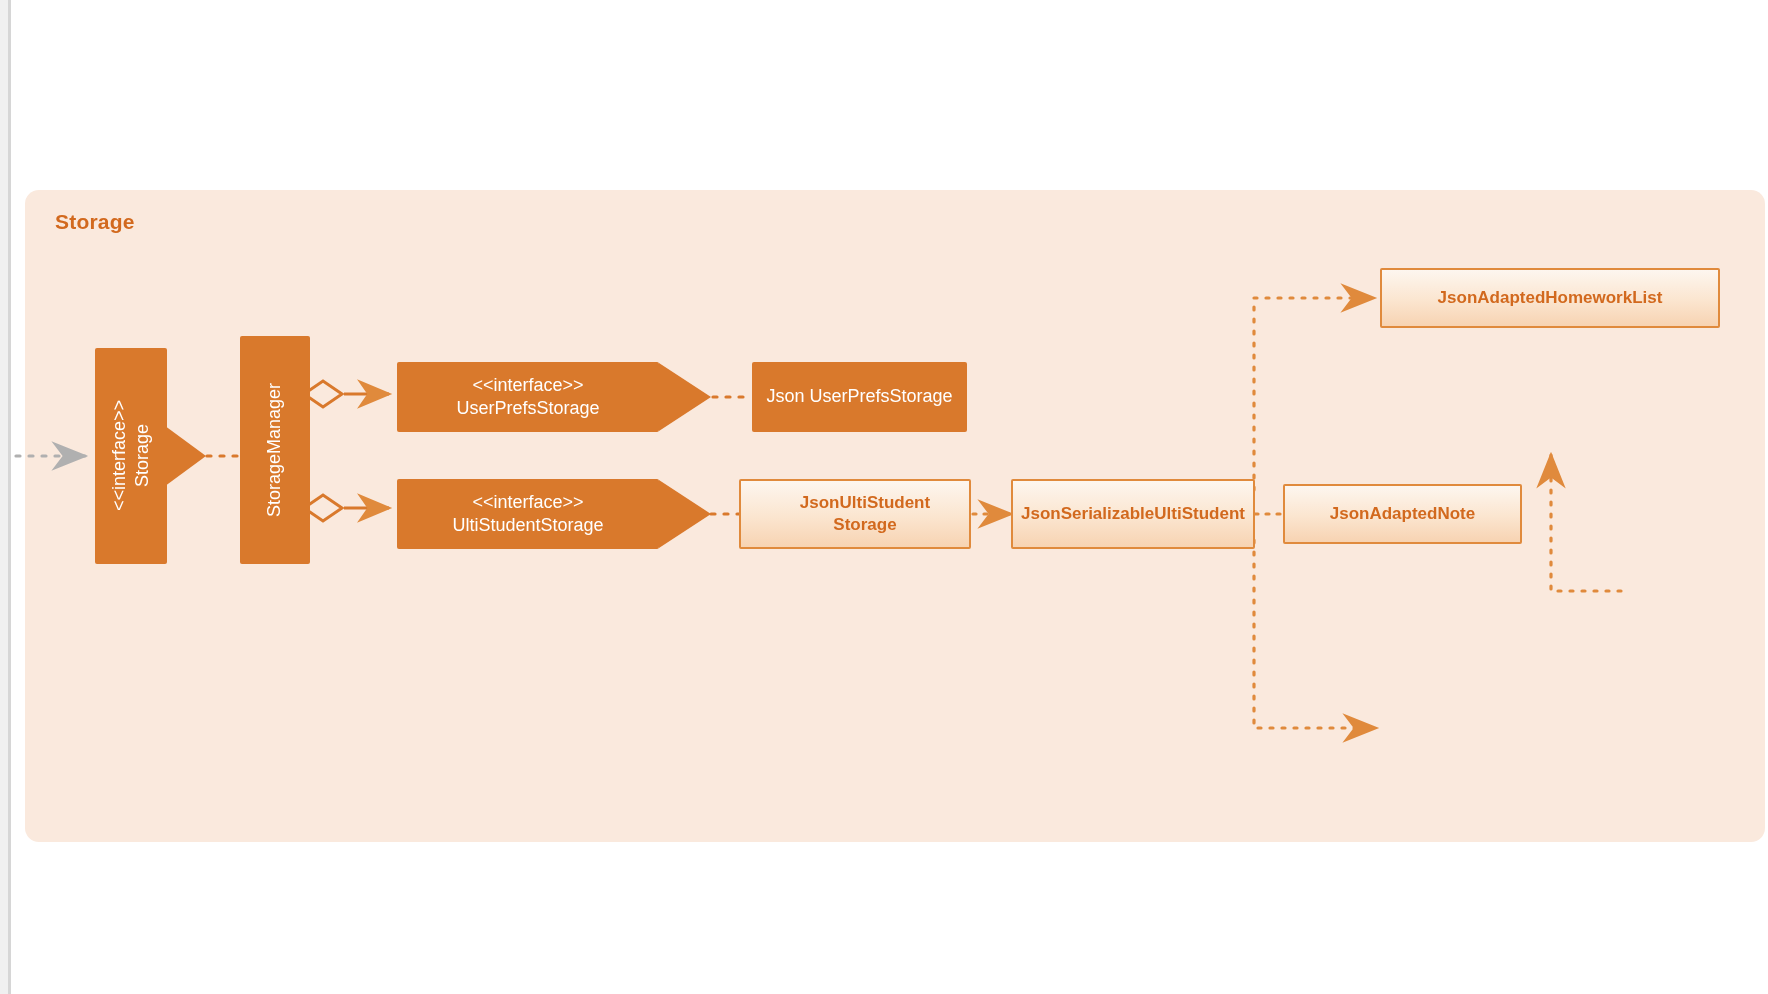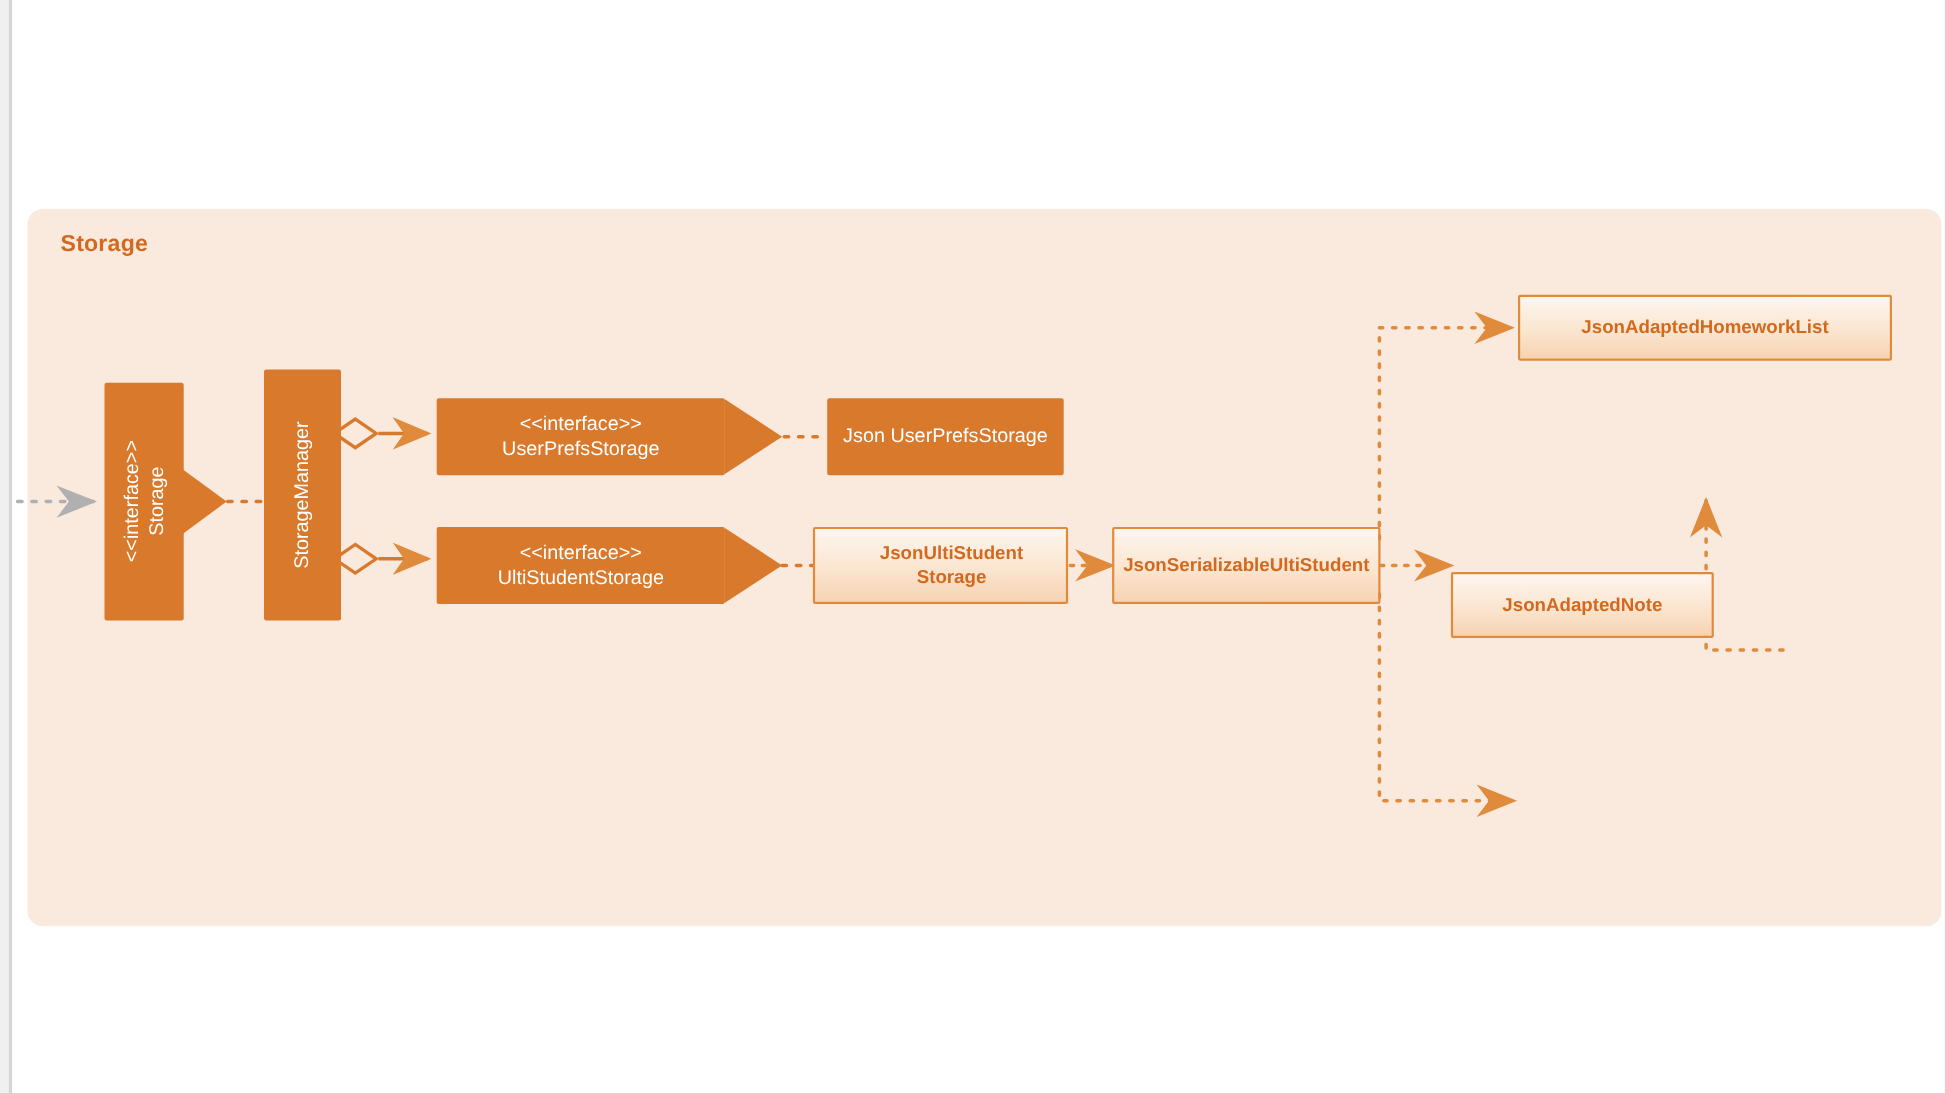--- a/index.html
+++ b/index.html
@@ -150,17 +150,17 @@
     </div>
 
     <div class="grad" style="left:1000px; top:479px; width:244px; height:70px; flex-direction:row;">
       <span>JsonSerializable</span>
       <span>UltiStudent</span>
     </div>
 
     <div class="grad" style="left:1369px; top:268px; width:340px; height:60px;">JsonAdaptedHomeworkList</div>
 
 
-    <div class="grad" style="left:1308px; top:484px; width:239px; height:60px;margin-top:36px;">JsonAdaptedNote</div>
+    <div class="grad" style="left:1272px; top:484px; width:239px; height:60px;">JsonAdaptedNote</div>
 
 
   </div>
 </div>
 
 </body></html>

